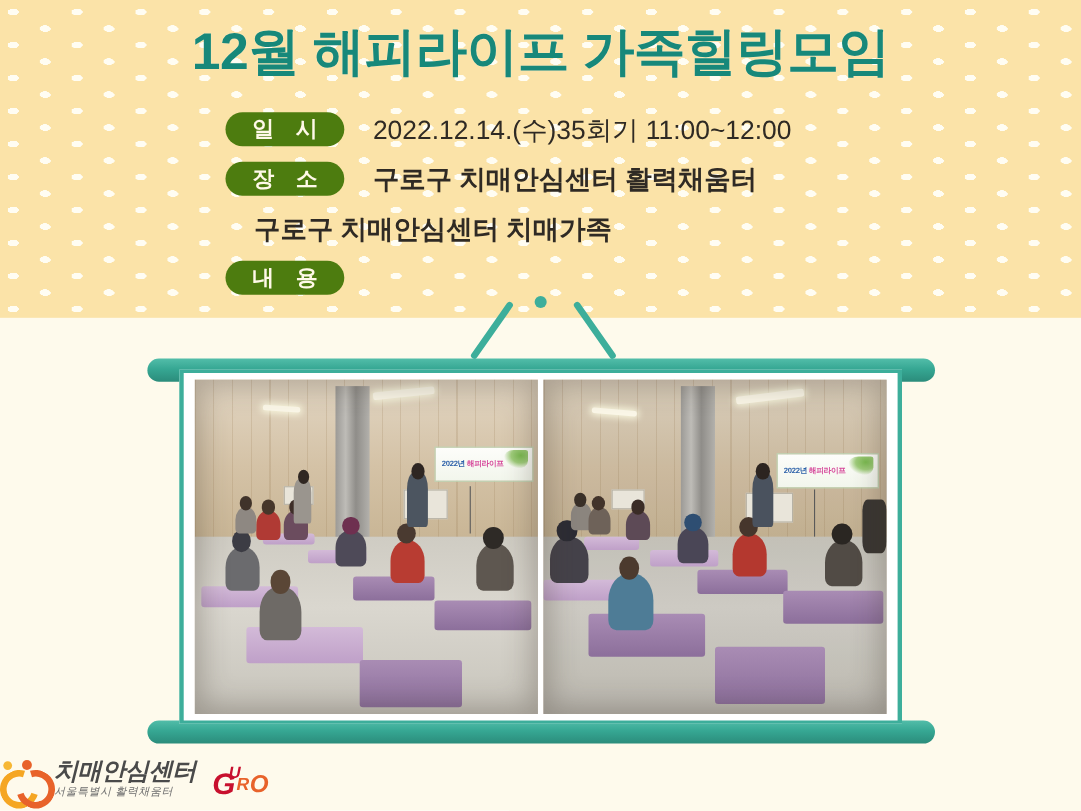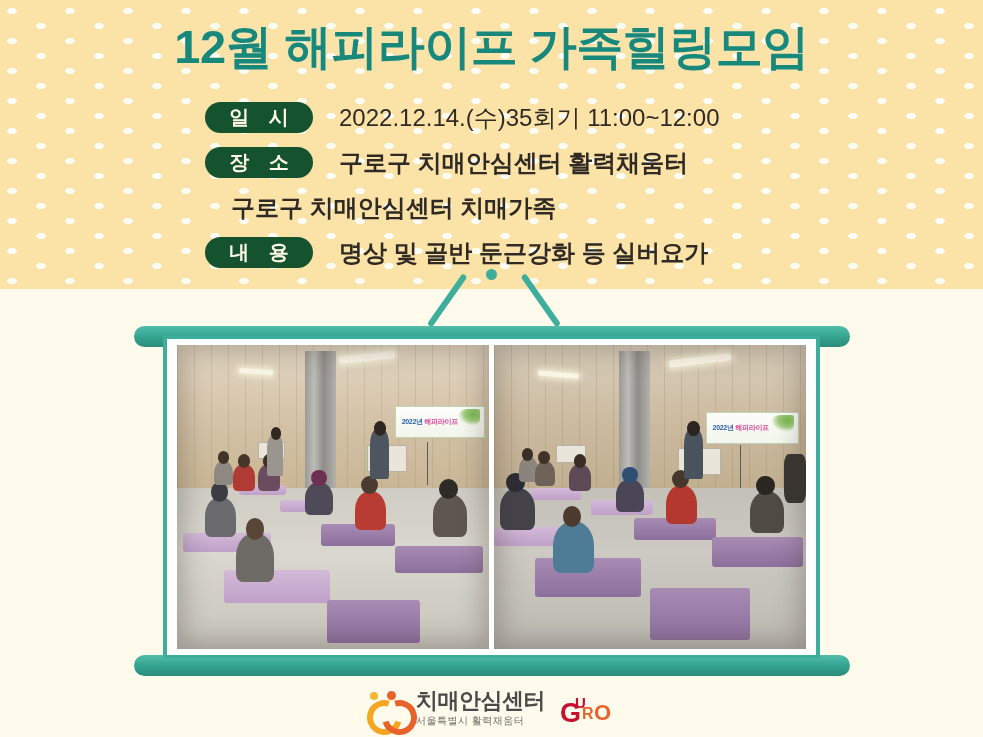--- a/index.html
+++ b/index.html
@@ -61,21 +61,21 @@
   }
   .info-row {
     display: flex;
     align-items: center;
     height: 45px;
   }
   .pill {
     width: 108px;
     height: 31px;
     border-radius: 16px;
-    background: #14532d;
+    background: #4d7c0f;
     color: #FFF9E8;
     font-size: 20px;
     font-weight: bold;
     display: flex;
     align-items: center;
     justify-content: center;
     letter-spacing: 7px;
     text-indent: 7px;
     box-sizing: border-box;
     flex: none;
@@ -227,22 +227,23 @@
   .photo.right .ph-wall { filter: brightness(0.96); }
   .photo.right .ph-floor { filter: brightness(0.94); }
 
   
   .footer {
     position: absolute;
     left: 0; top: 690px;
     width: 983px;
     display: flex;
     align-items: center;
-    justify-content: center;
+    justify-content: flex-start;
     gap: 9px;
+    font-style: italic;
   }
   .mark {
     position: relative;
     width: 40px; height: 34px;
   }
   .mark .swirl-a, .mark .swirl-b {
     position: absolute;
     border-radius: 50%;
   }
   .mark .swirl-a {
@@ -311,21 +312,20 @@
       <div class="pill">장 소</div>
       <div class="info-text">구로구 치매안심센터  활력채움터</div>
     </div>
 
     <div class="info-row">
       <div class="info-text">구로구 치매안심센터  치매가족</div>
     </div>
 
     <div class="info-row">
       <div class="pill">내 용</div>
-      <div class="info-text">명상 및 골반 둔근강화 등 실버요가</div>
     </div>
 
   </div>
 
   <div class="cord-knob"></div>
   <div class="cord left"></div>
   <div class="cord right"></div>
   <div class="rail top"></div>
   <div class="rail bottom"></div>
 

